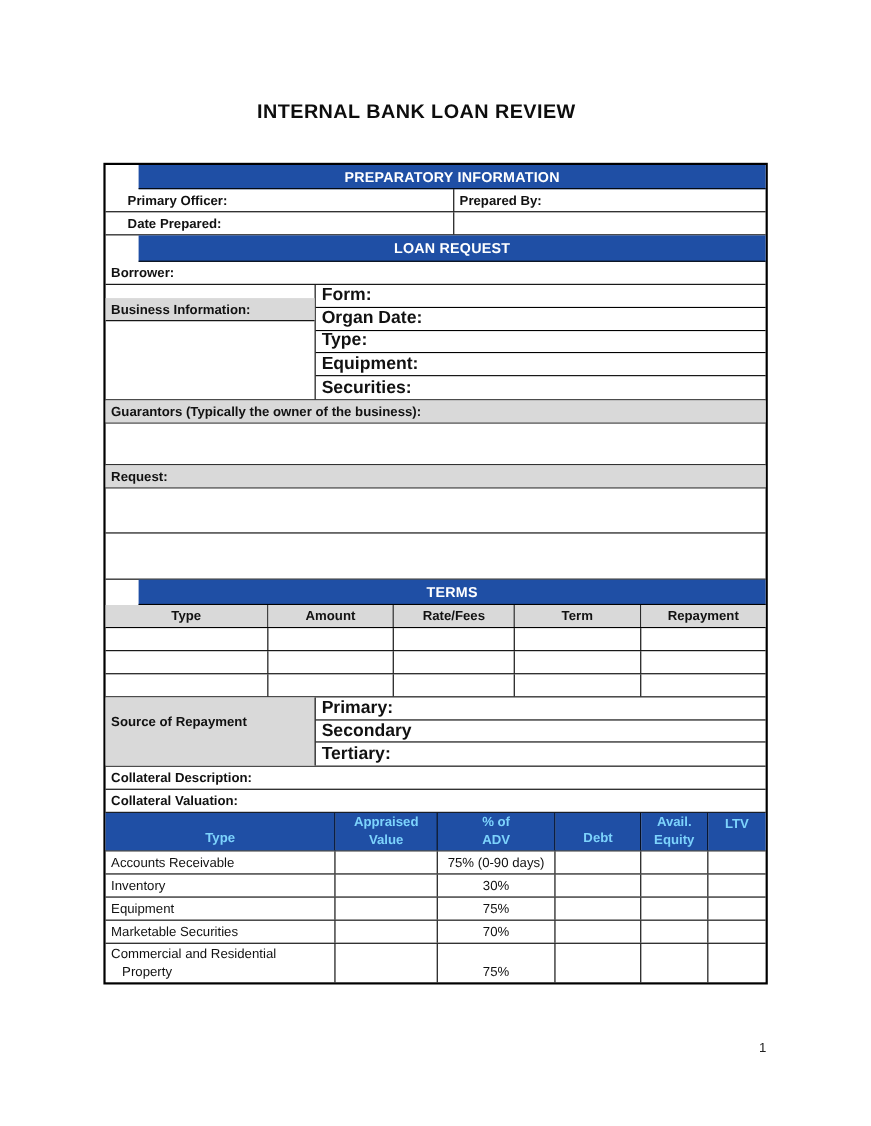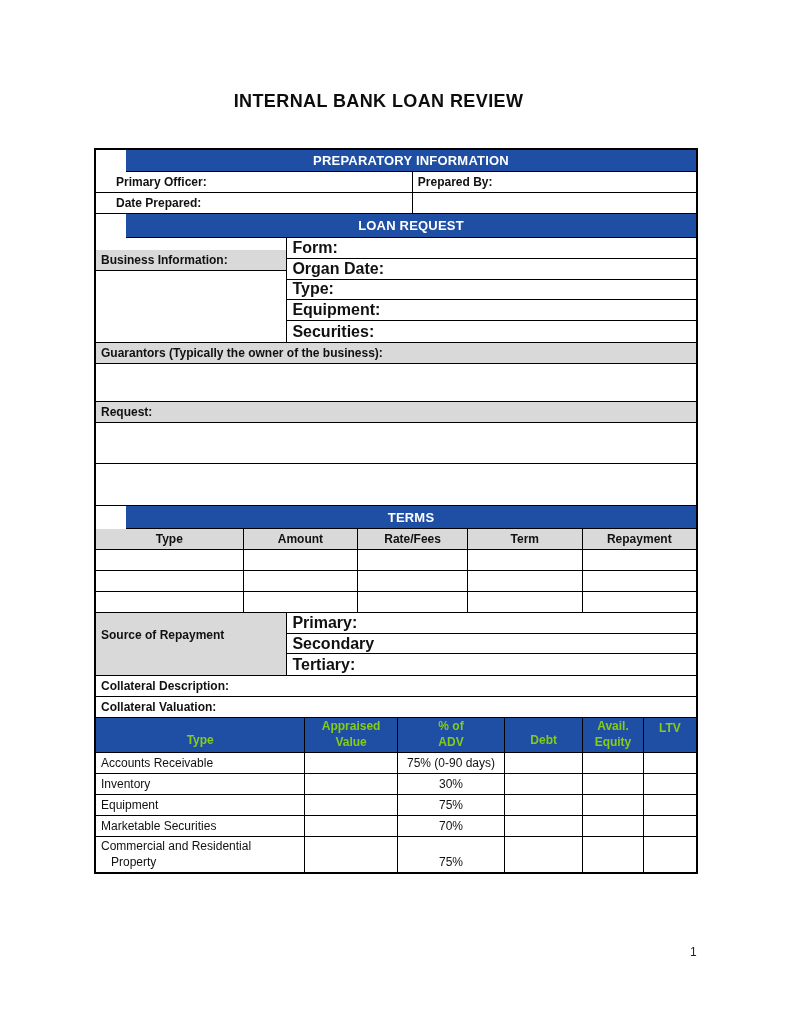--- a/index.html
+++ b/index.html
@@ -48,21 +48,21 @@
   .block-right .rrow { height:21px; display:flex; align-items:center; padding:0 5px; font-size:16px; font-weight:700; border-bottom:1px solid #000; }
   .block-right .rrow:last-child { border-bottom:none; flex:1 1 auto; }
   .srcgray { background:var(--gray,#D9D9D9); }
   .srcgray .block-left-label { border-bottom:none; align-items:flex-start; padding-top:3px; }
   
   .w-t1{flex:0 0 24.6%} .w-t2{flex:0 0 19.1%} .w-t3{flex:0 0 18.3%} .w-t4{flex:0 0 19.1%}
   .thead { font-weight:700; justify-content:center; text-align:center; }
   
   .w-c1{flex:0 0 34.9%} .w-c2{flex:0 0 15.4%} .w-c3{flex:0 0 17.9%} .w-c4{flex:0 0 13.0%} .w-c5{flex:0 0 10.1%}
   .chead {
-    background:var(--blue,#1F4FA5); color:#84cc16; font-weight:700; font-size:12px; line-height:1.3;
+    background:var(--blue,#1F4FA5); color:#7dd3fc; font-weight:700; font-size:12px; line-height:1.3;
     display:flex; flex-direction:column; align-items:center; justify-content:center;
     text-align:center; padding:2px; border-right:1px solid #000; min-width:0;
   }
   .chead:last-child { border-right:none; }
   .chead.vbottom { justify-content:flex-end; padding-bottom:3px; }
   .chead.vtop { justify-content:flex-start; padding-top:3px; }
   .twolines { flex-direction:column; align-items:flex-start; justify-content:center; line-height:1.3; }
   .indent2 { padding-left:10px; }
   .vbot { align-items:flex-end; padding-bottom:3px; }
   .page-number { position:absolute; left:690px; top:945px; font-size:12px; color:#222; }
@@ -89,20 +89,25 @@
 
     <div class="row h21">
       <div class="cell w-prep-l">
         <span class="b">Date Prepared:</span>
       </div>
       <div class="cell grow"></div>
     </div>
 
     <div class="bar h24">LOAN REQUEST</div>
 
+    <div class="row h21">
+      <div class="cell grow">
+        <span class="b">Borrower:</span>
+      </div>
+    </div>
 
     <div class="block h105">
       <div class="block-left">
         <div class="block-left-label gray">
           <span>Business Information:</span>
         </div>
         <div class="block-left-fill"></div>
       </div>
       <div class="block-right">
         <div class="rrow">

